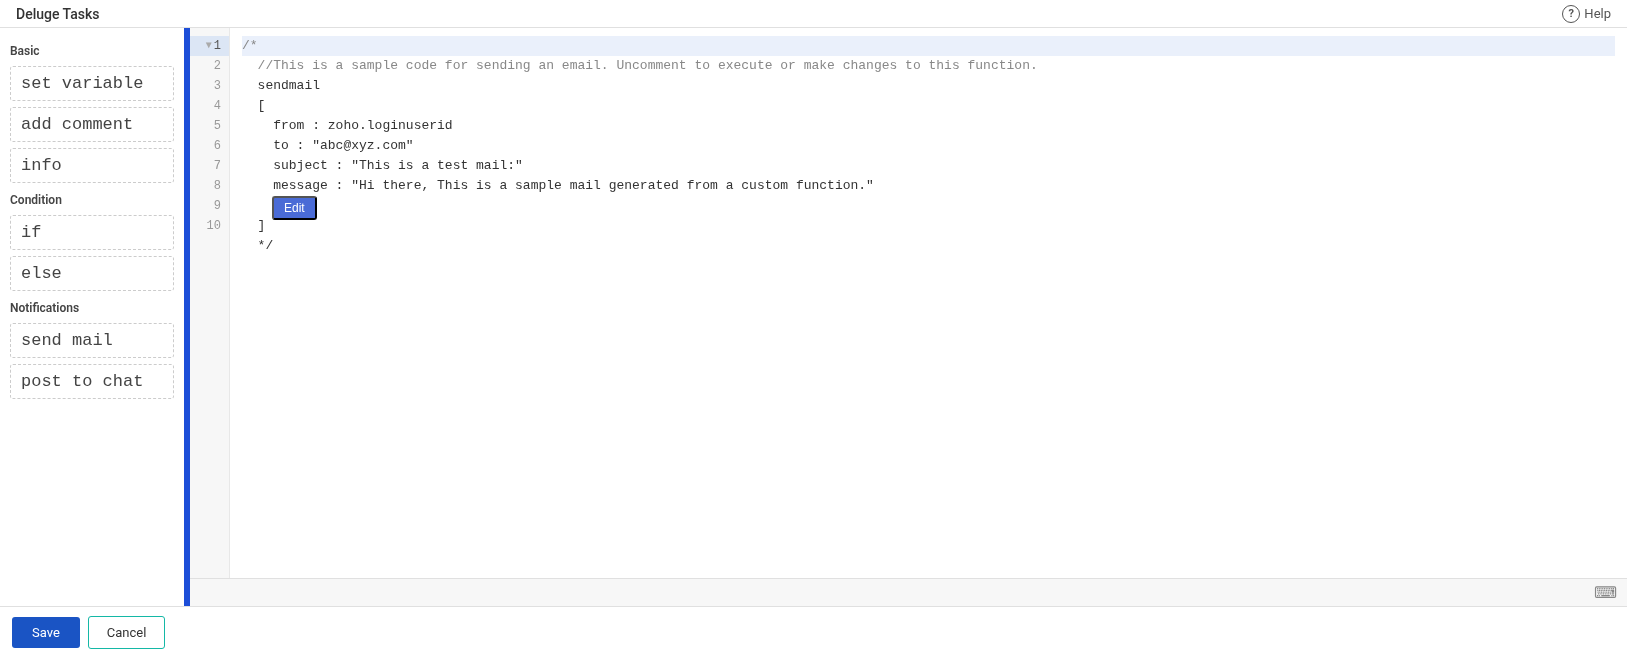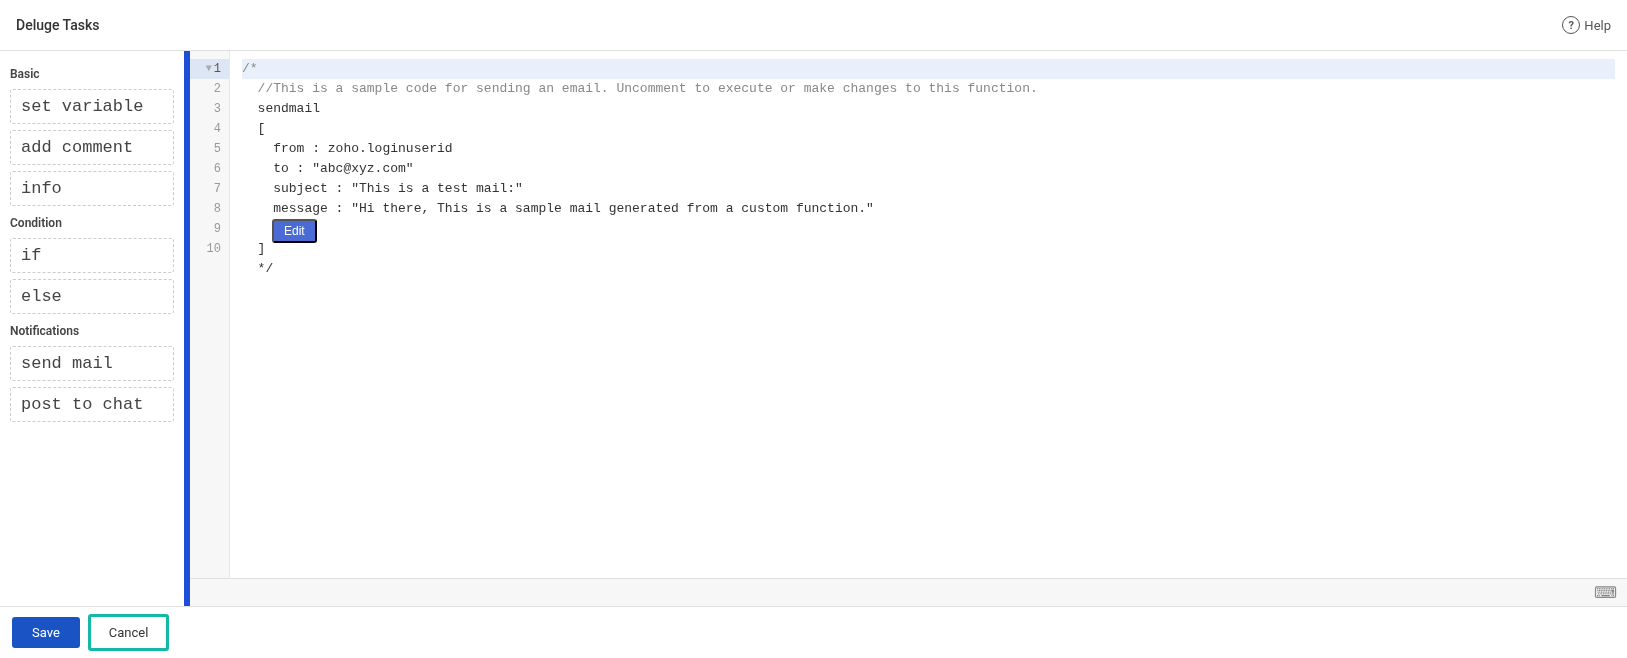--- a/index.html
+++ b/index.html
@@ -16,21 +16,21 @@
     }
 
     
     .top-bar {
       display: flex;
       align-items: center;
       justify-content: space-between;
       padding: 8px 16px;
       border-bottom: 1px solid #e0e0e0;
       background: #fff;
-      height: 51px;
+      height: 28px;
       flex-shrink: 0;
     }
     .top-bar-title {
       font-size: 14px;
       font-weight: 500;
       color: #333;
     }
     .help-link {
       display: flex;
       align-items: center;
@@ -205,21 +205,21 @@
       border: none;
       border-radius: 3px;
       padding: 8px 20px;
       font-size: 13px;
       cursor: pointer;
       font-family: inherit;
     }
     .btn-cancel {
       background: #fff;
       color: #333;
-      border: 3px solid #14b8a6;
+      border: 1px solid #14b8a6;
       border-radius: 3px;
       padding: 8px 18px;
       font-size: 13px;
       cursor: pointer;
       font-family: inherit;
     }
   </style>
 </head>
 <body>
 

